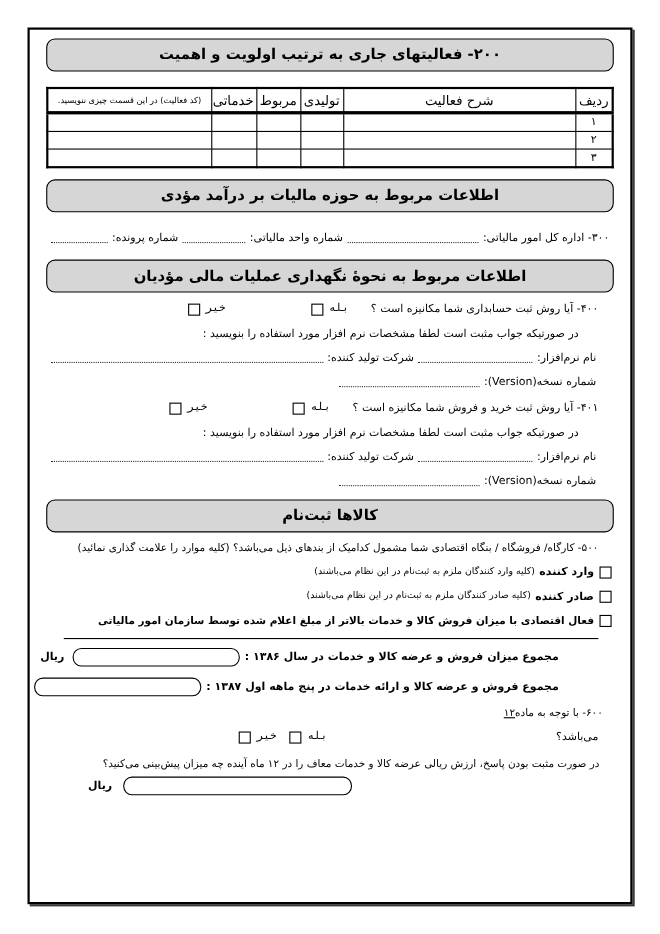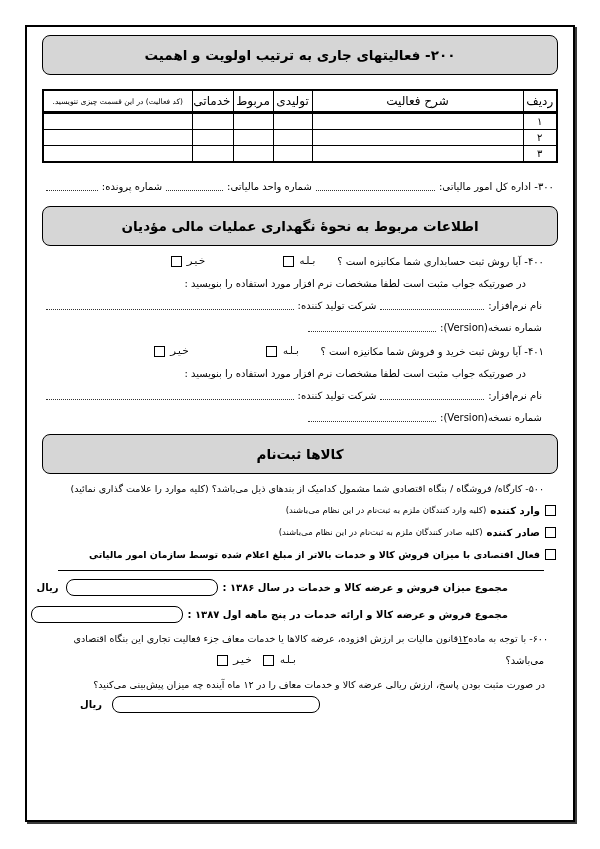--- a/index.html
+++ b/index.html
@@ -7,21 +7,21 @@
     width:600px; height:849px; background:#ffffff; position:relative;
     font-family:"DejaVu Sans", sans-serif; color:#000;
   }
   .sheet {
     position:absolute; left:25px; top:25px; width:550px; height:797px;
     box-sizing:border-box; border:2px solid #000; box-shadow:2px 2px 0 #3a3a3a;
     direction:rtl; padding:0 15px; background:#fff; overflow:hidden;
   }
   .bar {
     background:#d6d6d6; border:1px solid #000; border-radius:8px;
-    height:40px; box-sizing:border-box; display:flex; align-items:center; justify-content:center;
+    height:30px; box-sizing:border-box; display:flex; align-items:center; justify-content:center;
     font-weight:bold; font-size:13.5px;
   }
   table.acts { width:100%; border-collapse:collapse; border:2px solid #000; table-layout:fixed; }
   table.acts th, table.acts td { border:1px solid #000; padding:0 2px; }
   table.acts thead tr { border-bottom:3px solid #000; }
   table.acts th { font-size:12px; font-weight:normal; height:20px; text-align:center; }
   table.acts th.code-col { font-size:7.5px; font-weight:normal; }
   table.acts td { height:15px; font-size:10px; text-align:center; }
   .row { display:flex; align-items:center; font-size:10px; height:16px; white-space:nowrap; }
   .row.sm { font-size:9.5px; }
@@ -83,20 +83,23 @@
         <td>۳</td>
         <td></td>
         <td></td>
         <td></td>
         <td></td>
         <td></td>
       </tr>
     </tbody>
   </table>
 
+  <div class="bar" style="margin-top:10px;">
+    <span>اطلاعات مربوط به حوزه مالیات بر درآمد مؤدی</span>
+  </div>
 
   <div class="row" style="margin-top:15px; padding-right:4px;">
     <span>۳۰۰- اداره کل امور مالیاتی:</span>
     <span class="dots" style="flex-grow:1.15;"></span>
     <span>شماره واحد مالیاتی:</span>
     <span class="dots" style="flex-grow:0.55;"></span>
     <span>شماره پرونده:</span>
     <span class="dots" style="flex-grow:0.5;"></span>
   </div>
 
@@ -187,21 +190,20 @@
   <div class="row" style="margin-top:9px; padding-right:50px; height:18px;">
     <span class="b">مجموع فروش و عرضه کالا و ارائه خدمات در پنج ماهه اول ۱۳۸۷ :</span>
     <span class="ibox" style="width:152px; margin-right:4px;"></span>
 
   </div>
 
 
   <div class="row sm" style="margin-top:7px; padding-right:10px;">
     <span>۶۰۰- با توجه به ماده </span>
       <span class="u">۱۲</span>
-      <span> قانون مالیات بر ارزش افزوده، عرضه کالاها یا خدمات معاف جزء فعالیت تجاری این بنگاه اقتصادی</span>
   </div>
   <div class="row" style="margin-top:6px; padding-right:14px;">
     <span>می‌باشد؟</span>
     <span class="yn" style="margin-right:208px;">
       <span>بله</span>
       <span class="cb"></span>
     </span>
     <span class="yn" style="margin-right:12px;">
       <span>خیر</span>
       <span class="cb"></span>

